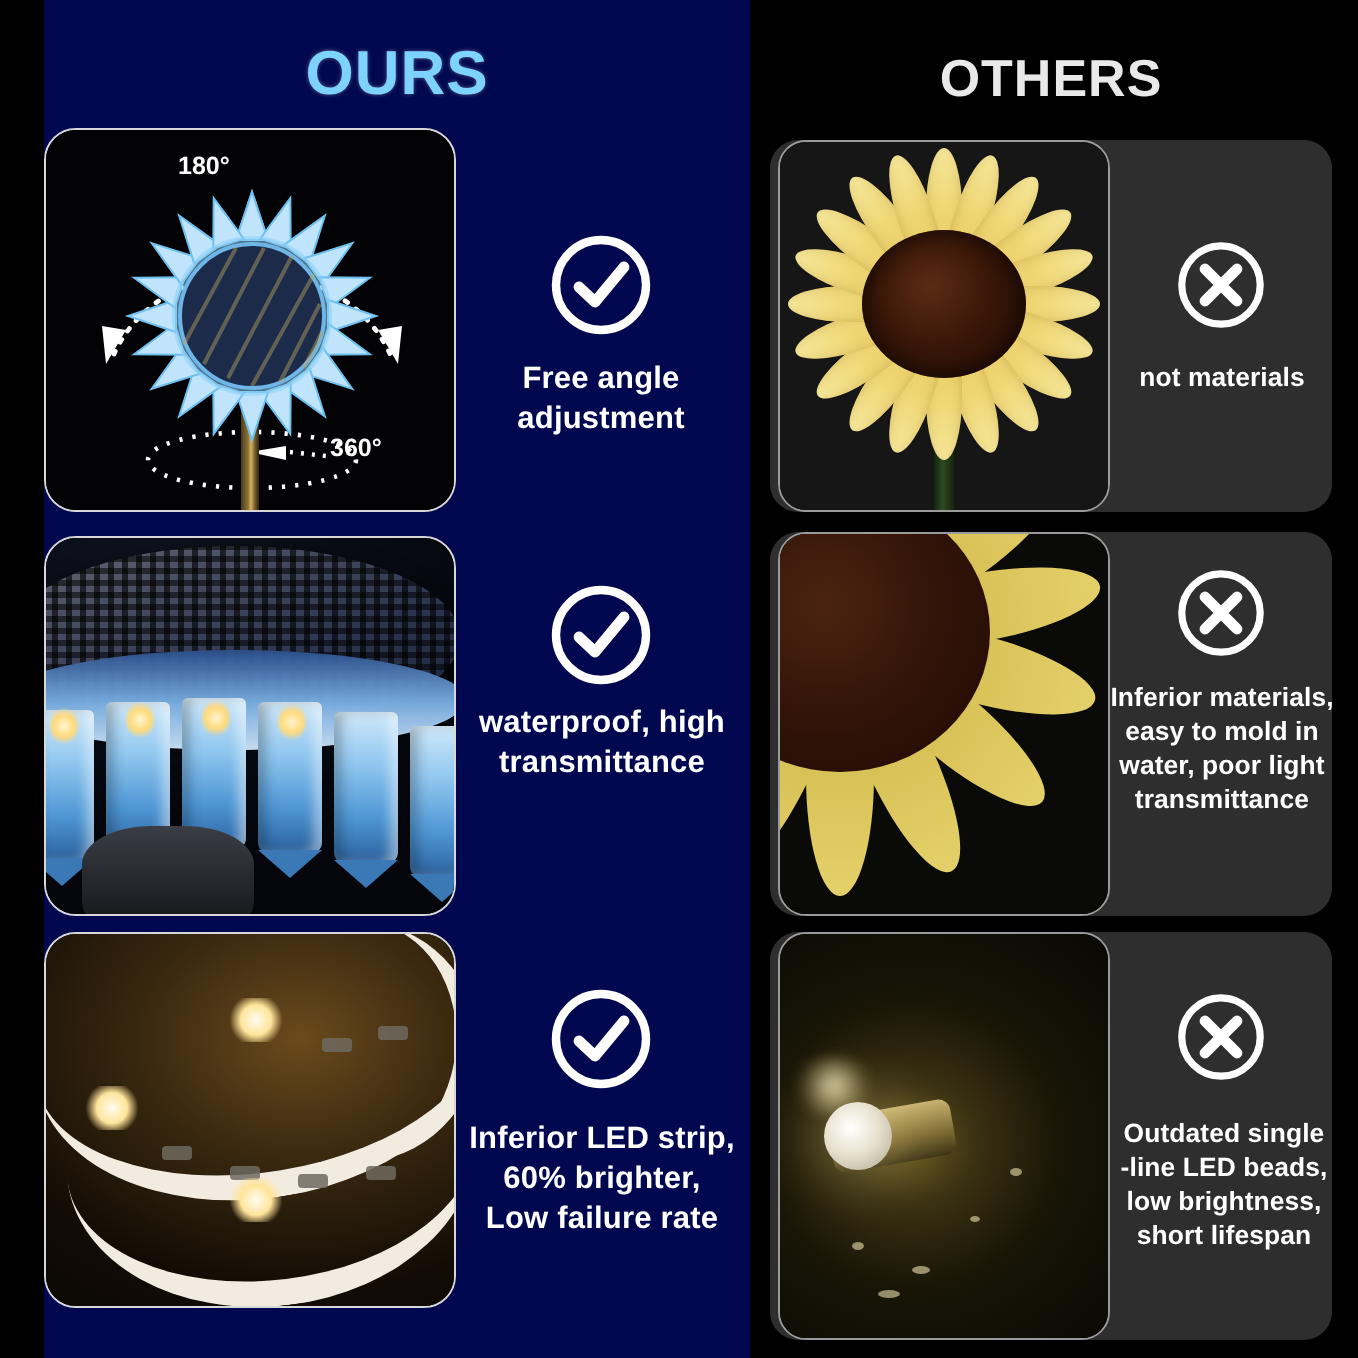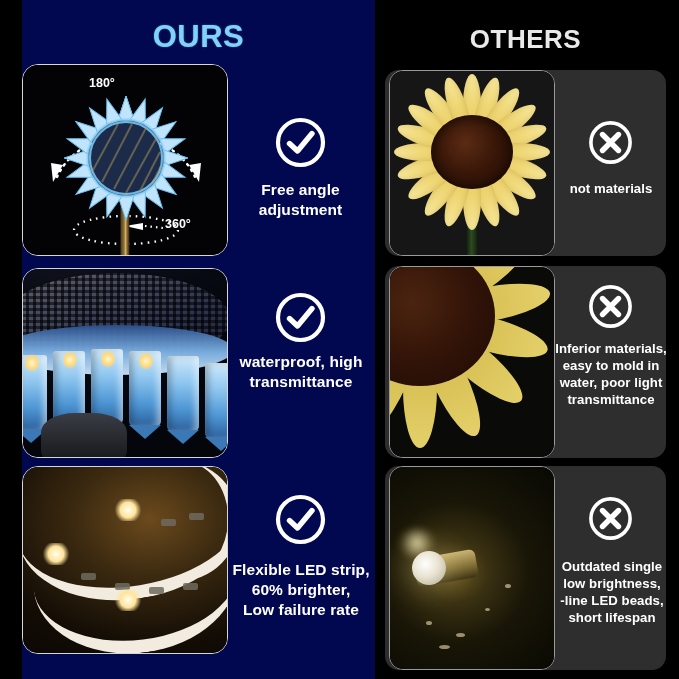--- a/index.html
+++ b/index.html
@@ -423,21 +423,21 @@
     </div>
   </div>
 
   <div class="badge" style="left:275px; top:494px;">
     <svg width="51" height="51" viewBox="0 0 51 51">
       <circle cx="25.5" cy="25.5" r="22.5" fill="none" stroke="#ffffff" stroke-width="4.2"></circle>
       <path d="M14.5,26.5 L22.5,34 L37,16.5" fill="none" stroke="#ffffff" stroke-width="5.4" stroke-linecap="round" stroke-linejoin="round"></path>
     </svg>
   </div>
   <div class="feat-text left" style="left:226px; top:560px; width:150px;">
-    <div>Flexible LED strip,</div>
+    <div>Inferior LED strip,</div>
     <div>60% brighter,</div>
     <div>Low failure rate</div>
   </div>
 
   <div class="grey-card" style="left:385px; top:466px; width:281px; height:204px;"></div>
 
   <div class="photo-card right" style="left:389px; top:466px; width:166px; height:204px;">
     <div class="scene">
       <div class="r3r-bg"></div>
       <div class="blur-bulb"></div>
@@ -452,18 +452,18 @@
   </div>
 
   <div class="badge" style="left:588px; top:496px;">
     <svg width="45" height="45" viewBox="0 0 45 45">
       <circle cx="22.5" cy="22.5" r="19.6" fill="none" stroke="#ffffff" stroke-width="3.6"></circle>
       <path d="M14.5,14.5 L30.5,30.5 M30.5,14.5 L14.5,30.5" stroke="#ffffff" stroke-width="5.4" stroke-linecap="round"></path>
     </svg>
   </div>
   <div class="feat-text right" style="left:556px; top:558px; width:112px;">
     <div>Outdated single</div>
+    <div>-line LED beads,</div>
     <div>low brightness,</div>
-    <div>-line LED beads,</div>
     <div>short lifespan</div>
   </div>
 
 </div>
 
 </body></html>

